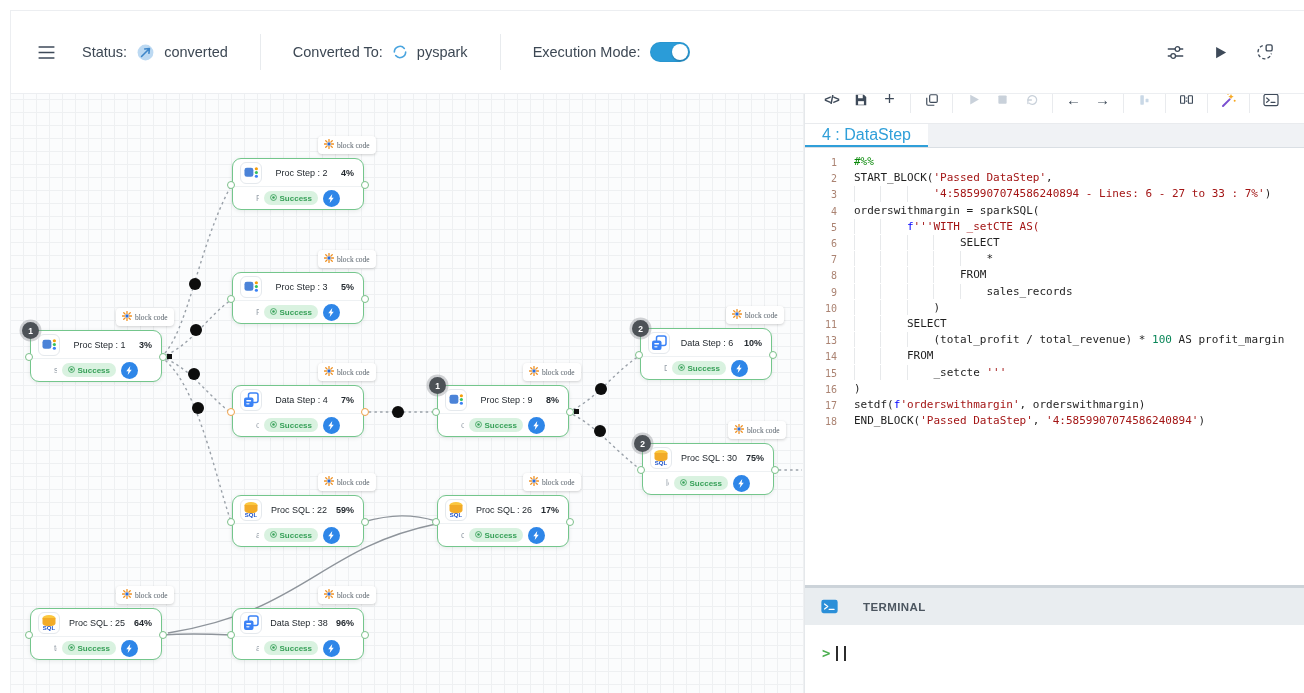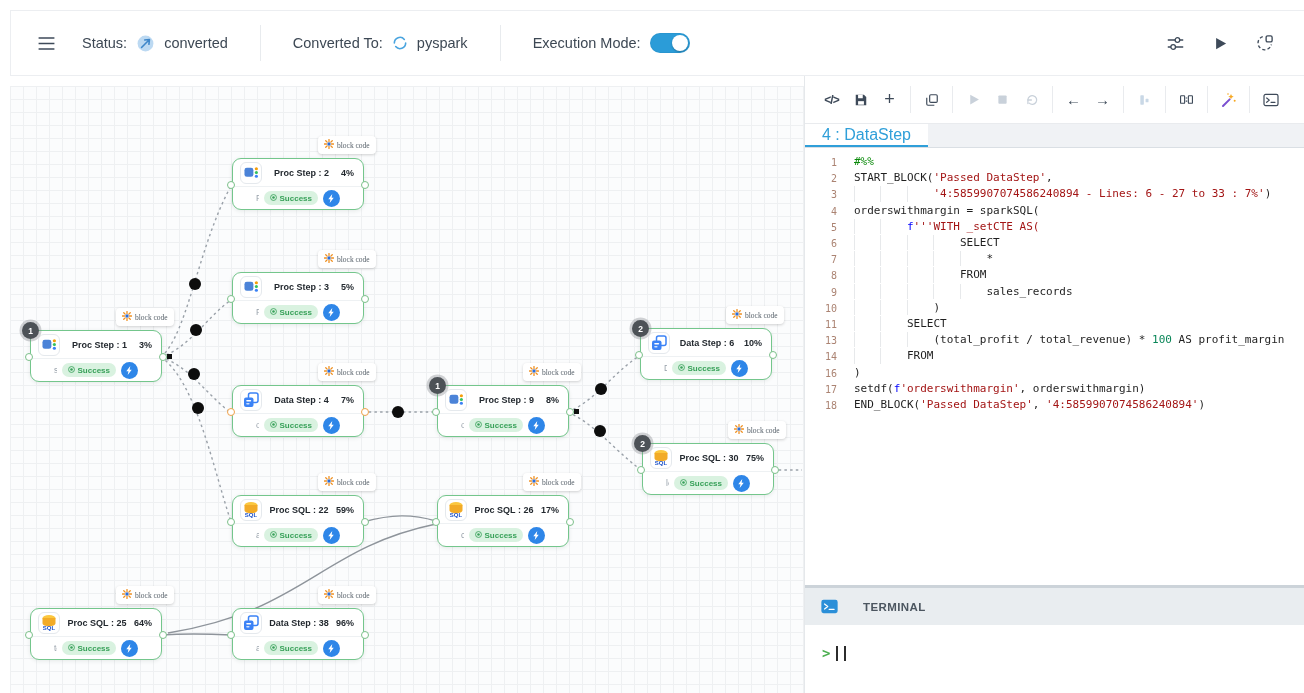--- a/index.html
+++ b/index.html
@@ -1,20 +1,20 @@
 <!DOCTYPE html>
 <html><head>
 <meta charset="utf-8">
 <style>
   *{box-sizing:border-box;margin:0;padding:0}
   body{width:1304px;height:693px;overflow:hidden;position:relative;background:#fff;
        font-family:"Liberation Sans",sans-serif;-webkit-font-smoothing:antialiased}
 
   
-  .topbar{position:absolute;left:10px;top:10px;right:0;height:66px;background:#fff;
+  .topbar{position:absolute;left:10px;top:10px;right:0;height:84px;background:#fff;
           border:1px solid #eceef1;border-right:none;display:flex;align-items:center;
           padding:0 26px;z-index:5}
   .menu-btn{background:none;border:none;cursor:pointer;display:flex;align-items:center;margin-right:26px}
   .tb-group{display:flex;align-items:center;gap:9px;font-size:14.5px;color:#3d4854}
   .tb-label{color:#3d4854}
   .tb-value{color:#3d4854}
   .tb-sep{width:1px;height:36px;background:#e8ebee;margin:0 32px}
   .toggle{width:40px;height:20px;border-radius:10px;background:#2b9cd8;position:relative;
           border:none;cursor:pointer;box-shadow:inset 0 0 0 1px rgba(0,0,0,.04)}
   .toggle .knob{position:absolute;right:2px;top:2px;width:16px;height:16px;border-radius:50%;background:#fff;
@@ -31,21 +31,21 @@
   .graph svg.edges{position:absolute;inset:0;width:100%;height:100%}
   .edge.dashed{fill:none;stroke:#9aa1a9;stroke-width:1.4;stroke-dasharray:2.5 3.2}
   .edge.solid{fill:none;stroke:#8e949b;stroke-width:1.4}
   .node{position:absolute;width:132px;z-index:2}
   .card{background:#fff;border:1.5px solid #74c68c;border-radius:9px;
         box-shadow:0 1px 4px rgba(30,60,40,.10)}
   .nrow{display:flex;align-items:center;padding:0 7px;height:27px}
   .nrow.bot{border-top:1px solid #eef1f3;height:23px;gap:5px;padding:0 23px}
   .nicon{width:22px;height:22px;border:1px solid #e5e9ed;border-radius:6px;display:flex;
          align-items:center;justify-content:center;background:#fff;flex:none}
-  .ntitle{flex:1;text-align:center;font-size:9px;font-weight:bold;color:#23292f;white-space:nowrap}
+  .ntitle{flex:1;text-align:center;font-size:9px;font-weight:normal;color:#23292f;white-space:nowrap}
   .npct{font-size:9px;font-weight:bold;color:#23292f;padding-right:2px}
   .nsub{flex:1;font-size:8.5px;color:#99a2ab;white-space:nowrap;overflow:hidden}
   .succ{font-size:8px;color:#38a159;background:#d9f2e0;border-radius:9px;padding:2.5px 6px;
         font-weight:bold;display:flex;align-items:center;gap:3px;flex:none}
   .nbtn{width:17px;height:17px;border-radius:50%;background:#2e86e8;border:none;cursor:pointer;
         display:flex;align-items:center;justify-content:center;flex:none}
   .nbadge{position:absolute;left:-8px;top:-8px;width:17px;height:17px;border-radius:50%;
         background:#4d5257;color:#fff;font-size:8.5px;font-weight:bold;display:flex;align-items:center;
         justify-content:center;box-shadow:0 0 0 2.5px rgba(125,130,135,.35);z-index:3}
   .chip{position:absolute;left:86px;top:-22px;background:#fff;border:none;border-radius:4px;cursor:pointer;
@@ -716,20 +716,21 @@
       <div class="code-line"><span class="ln">4</span><span class="seg c-pl">orderswithmargin = sparkSQL(</span></div>
       <div class="code-line"><span class="ln">5</span><span class="seg c-ind">        </span><span class="seg c-fp">f</span><span class="seg c-str">'''WITH _setCTE AS(</span></div>
       <div class="code-line"><span class="ln">6</span><span class="seg c-ind">                </span><span class="seg c-pl">SELECT</span></div>
       <div class="code-line"><span class="ln">7</span><span class="seg c-ind">                    </span><span class="seg c-pl">*</span></div>
       <div class="code-line"><span class="ln">8</span><span class="seg c-ind">                </span><span class="seg c-pl">FROM</span></div>
       <div class="code-line"><span class="ln">9</span><span class="seg c-ind">                    </span><span class="seg c-pl">sales_records</span></div>
       <div class="code-line"><span class="ln">10</span><span class="seg c-ind">            </span><span class="seg c-pl">)</span></div>
       <div class="code-line"><span class="ln">11</span><span class="seg c-ind">        </span><span class="seg c-pl">SELECT</span></div>
       <div class="code-line"><span class="ln">13</span><span class="seg c-ind">            </span><span class="seg c-pl">(total_profit / total_revenue) * </span><span class="seg c-num">100</span><span class="seg c-pl"> AS profit_margin</span></div>
       <div class="code-line"><span class="ln">14</span><span class="seg c-ind">        </span><span class="seg c-pl">FROM</span></div>
+      <div class="code-line"><span class="ln">15</span><span class="seg c-ind">            </span><span class="seg c-pl">_setcte </span><span class="seg c-str">'''</span></div>
       <div class="code-line"><span class="ln">16</span><span class="seg c-pl">)</span></div>
       <div class="code-line"><span class="ln">17</span><span class="seg c-pl">setdf(</span><span class="seg c-fp">f</span><span class="seg c-str">'orderswithmargin'</span><span class="seg c-pl">, orderswithmargin)</span></div>
       <div class="code-line"><span class="ln">18</span><span class="seg c-pl">END_BLOCK(</span><span class="seg c-str">'Passed DataStep'</span><span class="seg c-pl">, </span><span class="seg c-str">'4:5859907074586240894'</span><span class="seg c-pl">)</span></div>
     </div>
   <div class="termhead">
     <span style="display:flex">
       <svg width="17" height="15" viewBox="0 0 24 20">
           <rect x="0.5" y="0.5" width="23" height="19" rx="3" fill="#2b8fd8"></rect>
           <path d="M5 6.5l4.5 3.5L5 13.5M11.5 14h7" stroke="#fff" stroke-width="1.8" fill="none" stroke-linecap="round" stroke-linejoin="round"></path>
         </svg>

